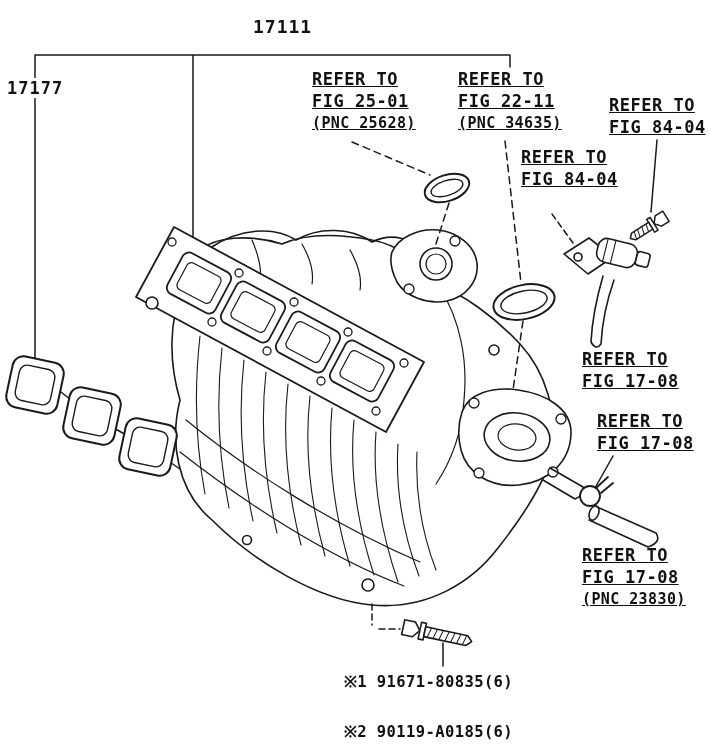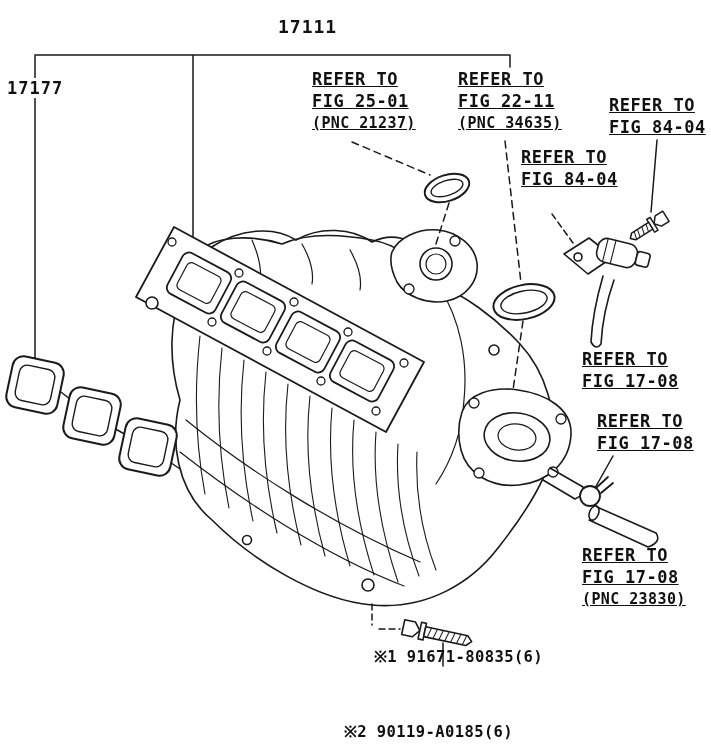--- a/index.html
+++ b/index.html
@@ -196,28 +196,28 @@
     </g>
 
     <g transform="translate(412,629) rotate(12)" stroke="#1a1a1a" stroke-width="1.6" fill="#fff" stroke-linejoin="round">
       <path d="M-9,-7.5 L2,-7.5 L8,0 L2,7.5 L-9,7.5 Z"></path>
       <path d="M8,-8.5 L13,-8.5 L13,8.5 L8,8.5 Z"></path>
       <path d="M13,-5 L56,-5 L61,0 L56,5 L13,5 Z"></path>
       <path fill="none" stroke-width="1" d="M19,-5 L16.5,5 M25,-5 L22.5,5 M31,-5 L28.5,5 M37,-5 L34.5,5 M43,-5 L40.5,5 M49,-5 L46.5,5 M55,-5 L52.5,5"></path>
     </g>
   </svg>
 
-  <div class="part-label" style="left:251px; top:16px; font-size:18px;margin-left:25px;">17111</div>
+  <div class="part-label" style="left:251px; top:16px; font-size:18px;">17111</div>
 
   <div class="part-label" style="left:5px; top:78px; font-size:17px;">17177</div>
 
   <div class="callout" style="left:312px; top:68px;">
     <div class="c-line">REFER TO</div>
     <div class="c-line">FIG 25-01</div>
-    <div class="c-line pnc">(PNC 21237)</div>
+    <div class="c-line pnc">(PNC 25628)</div>
   </div>
 
   <div class="callout" style="left:458px; top:68px;">
     <div class="c-line">REFER TO</div>
     <div class="c-line">FIG 22-11</div>
     <div class="c-line pnc">(PNC 34635)</div>
   </div>
 
   <div class="callout" style="left:609px; top:94px;">
     <div class="c-line">REFER TO</div>
@@ -238,16 +238,16 @@
     <div class="c-line">REFER TO</div>
     <div class="c-line">FIG 17-08</div>
   </div>
 
   <div class="callout" style="left:582px; top:544px;">
     <div class="c-line">REFER TO</div>
     <div class="c-line">FIG 17-08</div>
     <div class="c-line pnc">(PNC 23830)</div>
   </div>
 
-  <div class="footnote" style="left:344px; top:645px;margin-left:30px;">※1 91671-80835(6)</div>
+  <div class="footnote" style="left:344px; top:670px;">※1 91671-80835(6)</div>
   <div class="footnote" style="left:344px; top:692px;margin-top:28px;">※2 90119-A0185(6)</div>
 
 </div>
 
 </body></html>

